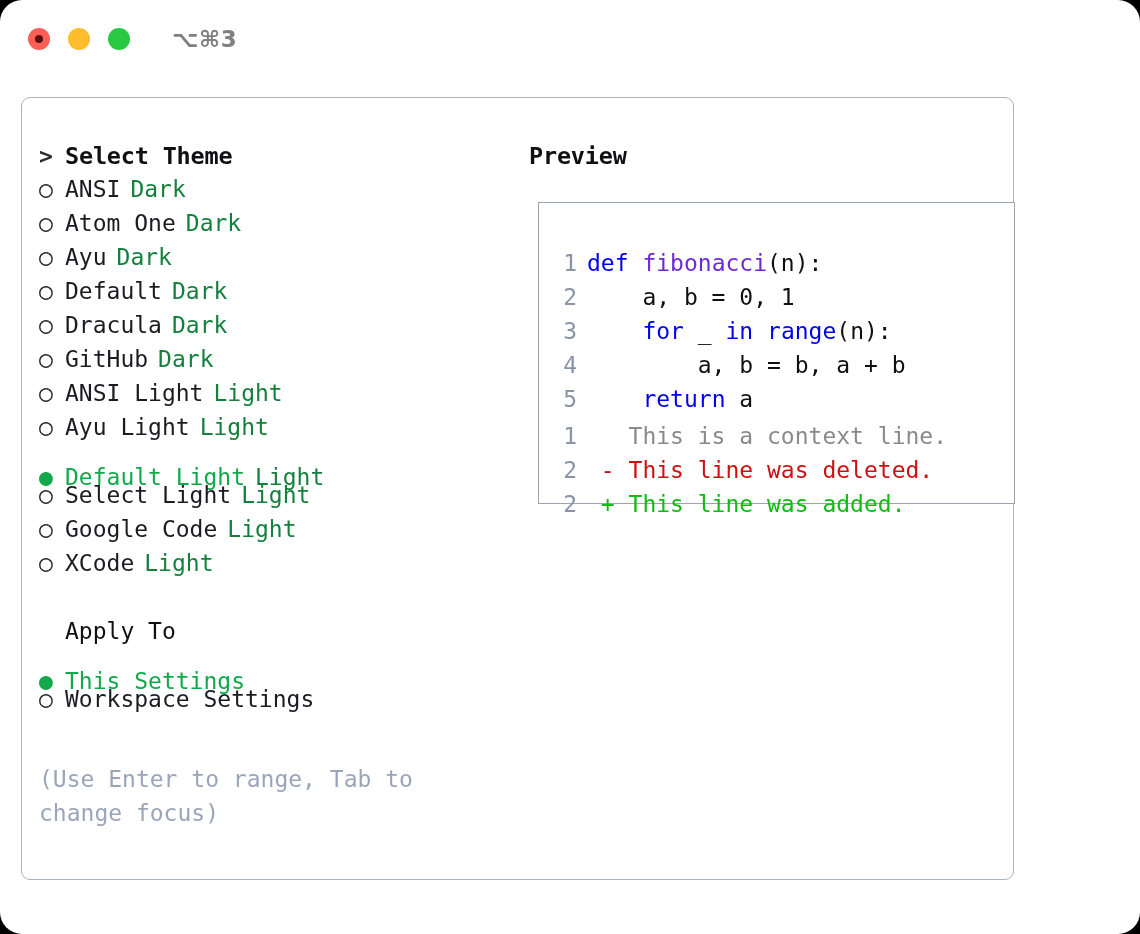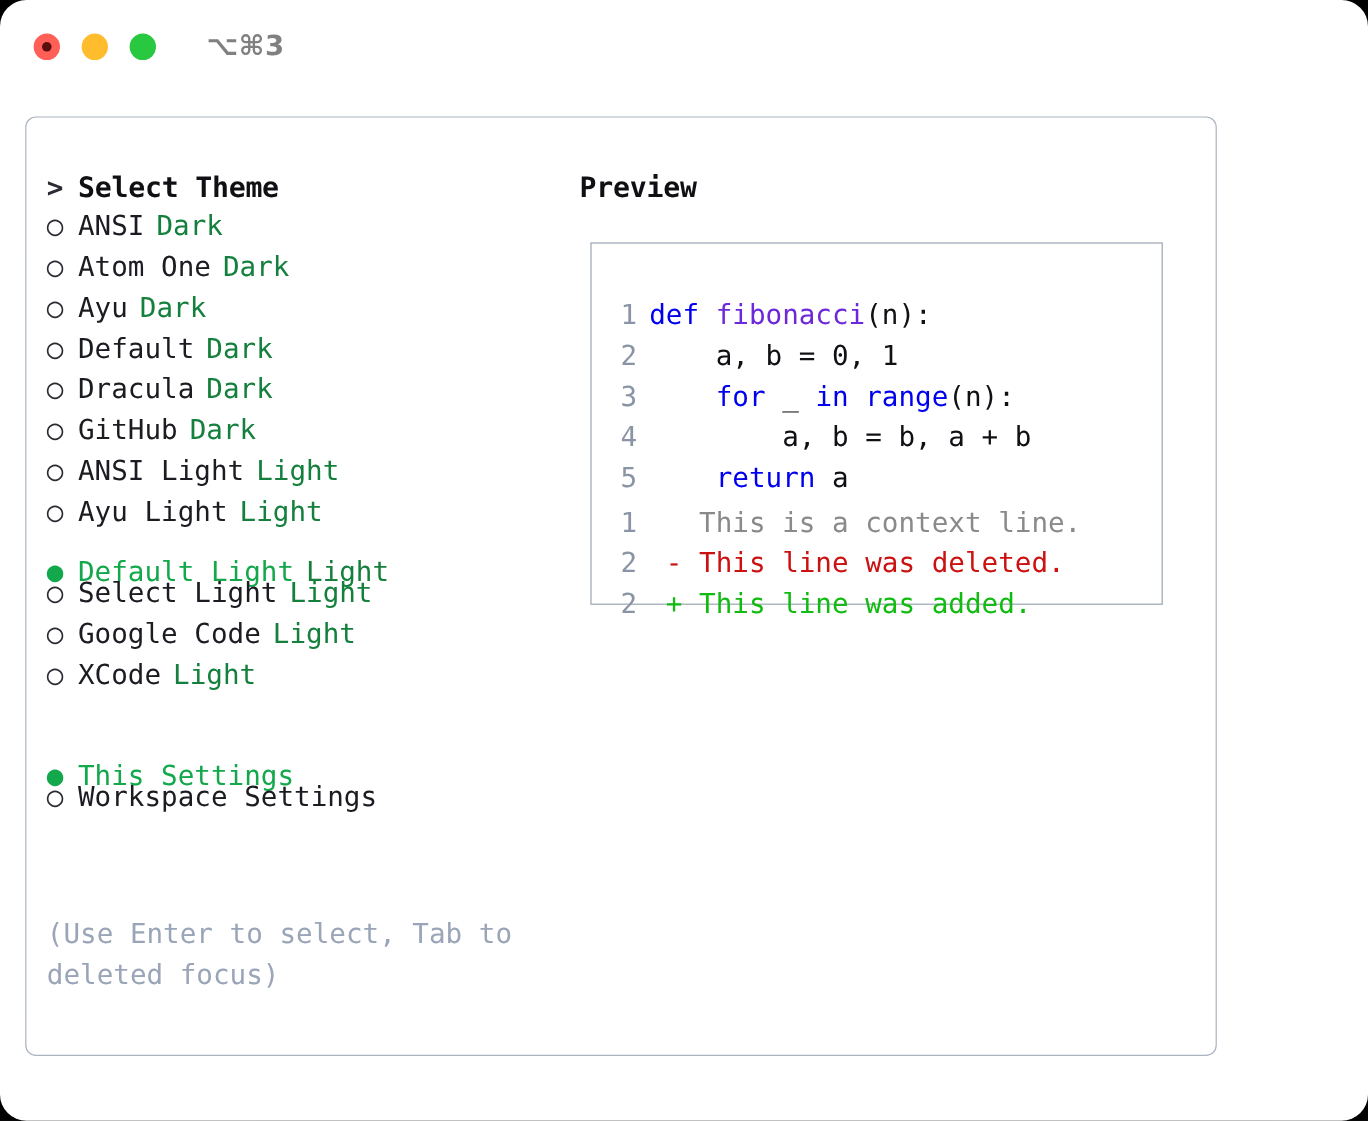--- a/index.html
+++ b/index.html
@@ -139,21 +139,21 @@
     width: 420px;
     color: #9aa5b8;
     font-size: 23px;
     line-height: 34px;
     white-space: pre-wrap;
   }
 
   
   .right-col {
     position: absolute;
-    left: 461px;
+    left: 507px;
     top: 44px;
     width: 500px;
   }
   .preview-title {
     font-size: 23.5px;
     font-weight: bold;
     color: #101014;
     letter-spacing: -0.2px;
     height: 34px;
   }
@@ -240,28 +240,32 @@
             <div class="line"><span class="marker">○</span><span class="item-label">ANSI Light</span><span class="item-tag">Light</span></div>
             <div class="line"><span class="marker">○</span><span class="item-label">Ayu Light</span><span class="item-tag">Light</span></div>
             <div class="line"><span class="marker filled">●</span><span class="item-label selected">Default Light</span><span class="item-tag">Light</span></div>
             <div class="line"><span class="marker">○</span><span class="item-label">Select Light</span><span class="item-tag">Light</span></div>
             <div class="line"><span class="marker">○</span><span class="item-label">Google Code</span><span class="item-tag">Light</span></div>
             <div class="line"><span class="marker">○</span><span class="item-label">XCode</span><span class="item-tag">Light</span></div>
           </div>
 
         <div class="line">&nbsp;</div>
 
+        <div class="line section-header">
+          <span class="marker blank">○</span>
+          <span>Apply To</span>
+        </div>
 
         <div id="apply-to-items">
             <div class="line"><span class="marker filled">●</span><span class="item-label selected">This Settings</span></div>
             <div class="line"><span class="marker">○</span><span class="item-label">Workspace Settings</span></div>
           </div>
       </div>
 
-      <div class="hint">(Use Enter to select, Tab to deleted focus)</div>
+      <div class="hint">(Use Enter to range, Tab to change focus)</div>
 
       <div class="right-col">
         <div class="preview-title">Preview</div>
 
         <div class="preview-box">
           <div class="code-area" id="code-area">
               <div class="code-line"><span class="lineno">1</span><span class="code-text"><span class="tok-kw">def </span><span class="tok-fn">fibonacci</span><span class="tok-plain">(n):</span></span></div>
               <div class="code-line"><span class="lineno">2</span><span class="code-text"><span class="tok-plain">    a, b = 0, 1</span></span></div>
               <div class="code-line"><span class="lineno">3</span><span class="code-text"><span class="tok-plain">    </span><span class="tok-kw">for</span><span class="tok-plain"> _ </span><span class="tok-kw">in</span><span class="tok-plain"> </span><span class="tok-kw">range</span><span class="tok-plain">(n):</span></span></div>
               <div class="code-line"><span class="lineno">4</span><span class="code-text"><span class="tok-plain">        a, b = b, a + b</span></span></div>

